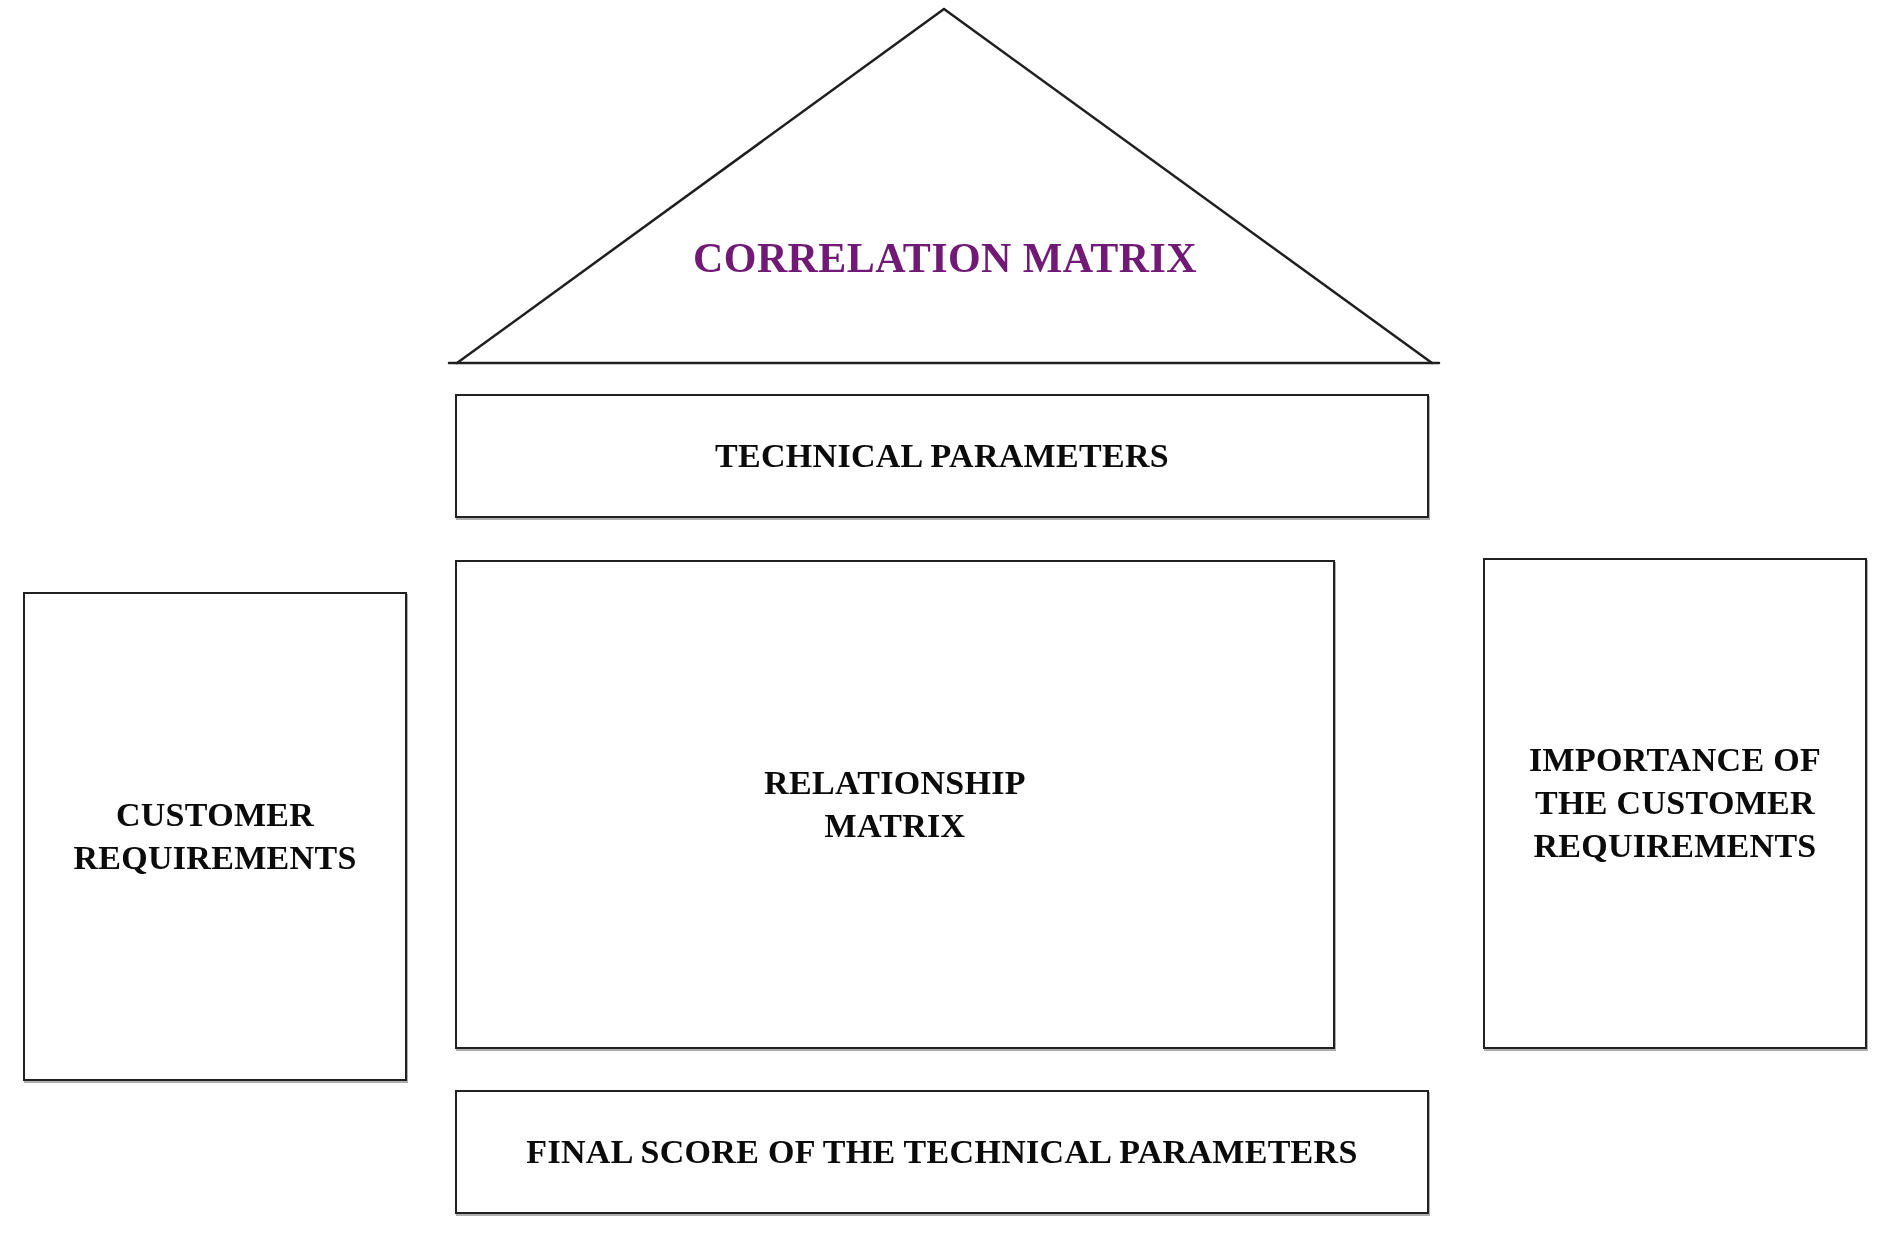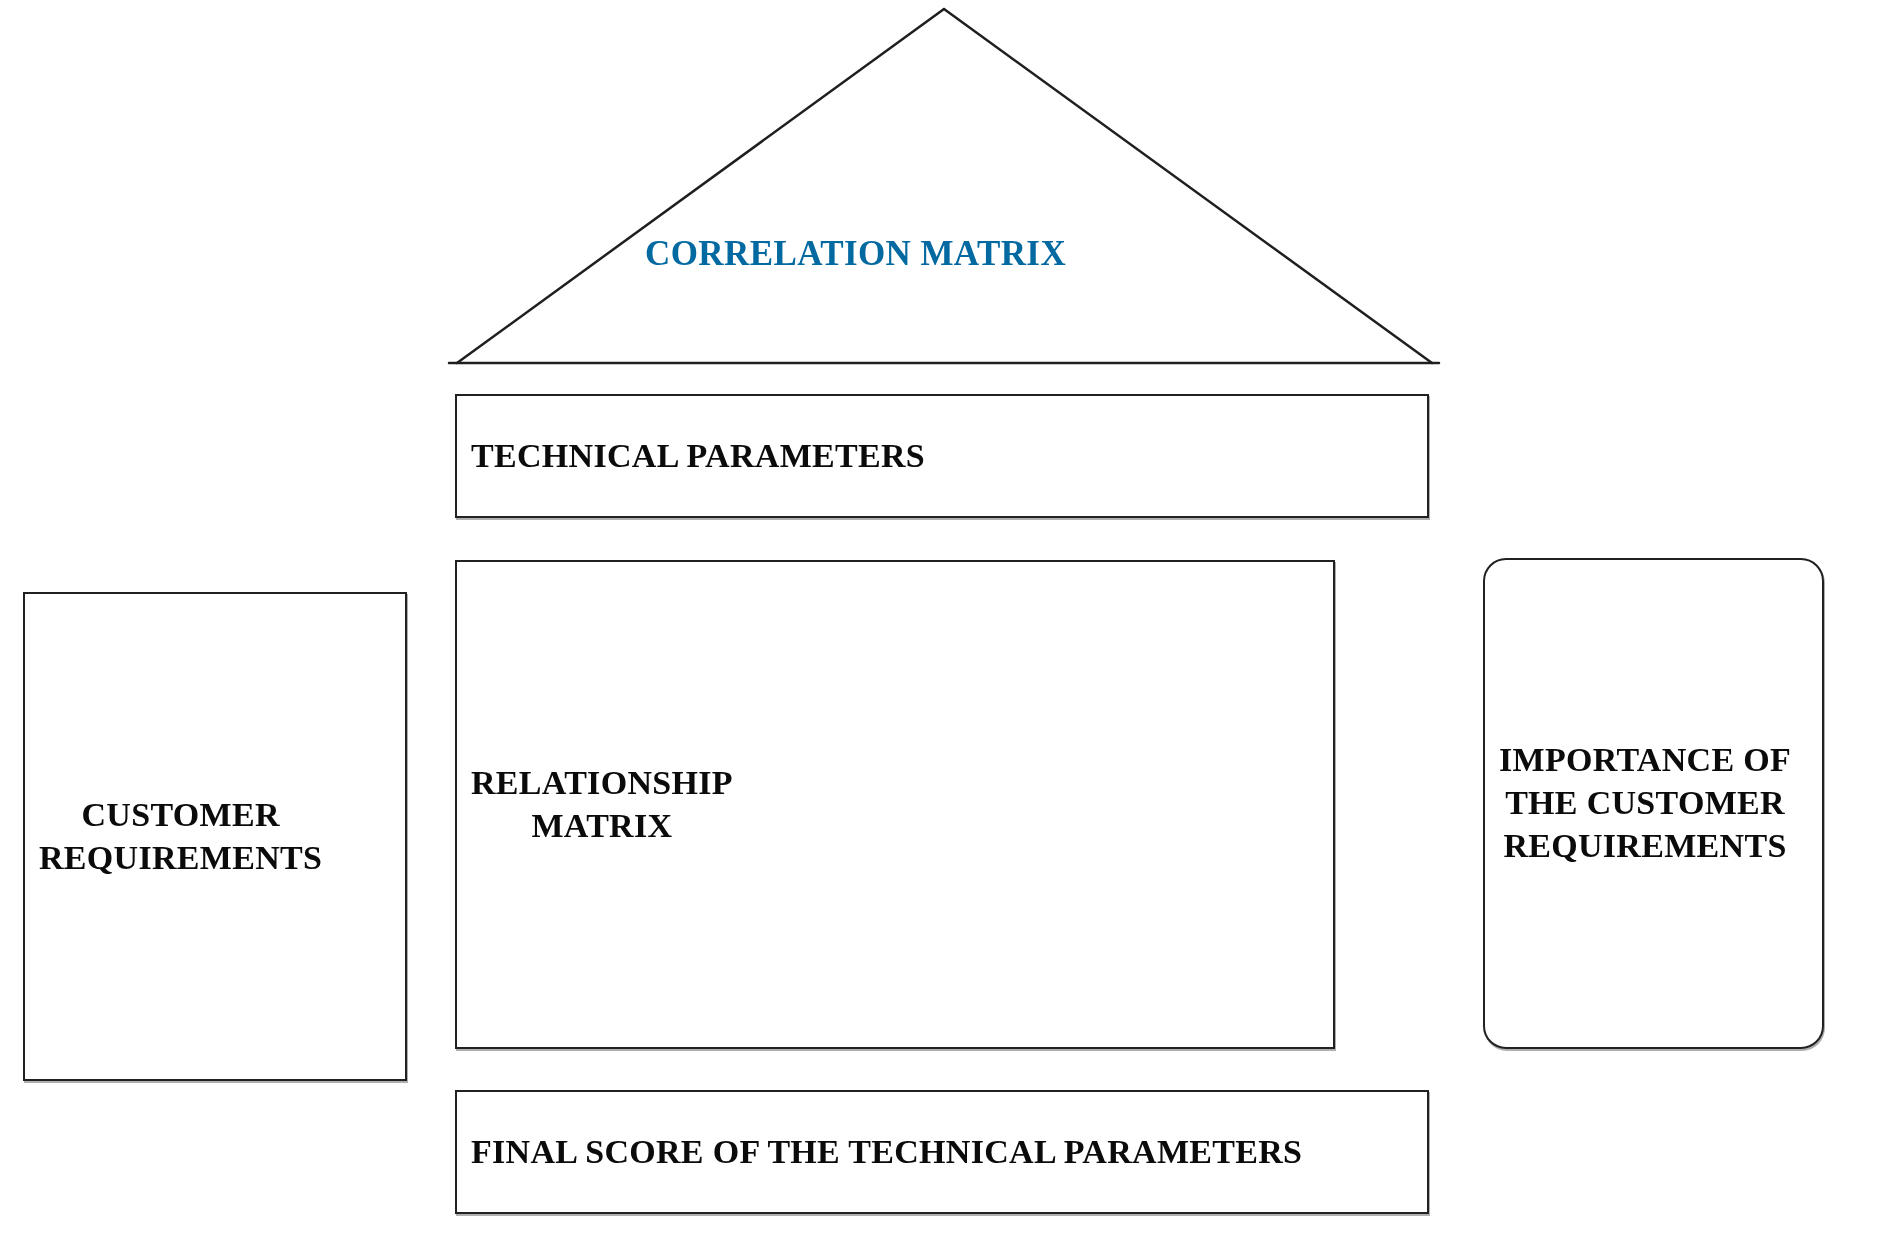--- a/index.html
+++ b/index.html
@@ -20,35 +20,35 @@
     left: 370px;
     top: 0;
     width: 1150px;
     height: 375px;
   }
   .roof-label {
     position: absolute;
     left: 645px;
     top: 234px;
     width: 600px;
-    text-align: left;
+    text-align: center;
     font-weight: 700;
-    font-size: 35px;
+    font-size: 42px;
     letter-spacing: 0.4px;
-    color: #0369a1;
+    color: #701a75;
   }
   .qfd-box {
     position: absolute;
     box-sizing: border-box;
     background: #ffffff;
     border: 2px solid #212121;
     box-shadow: 1px 2px 0 rgba(110,110,110,0.55);
     display: flex;
     align-items: center;
-    justify-content: flex-start;
+    justify-content: center;
   }
   .qfd-box .label {
     font-weight: 700;
     font-size: 34px;
     letter-spacing: 0.3px;
     line-height: 1.26;
     color: #0b0b0b;
     text-align: center;
     white-space: pre-line;
     padding: 0 14px;
@@ -56,21 +56,21 @@
   .box-technical-parameters {
     left: 455px; top: 394px; width: 974px; height: 124px;
   }
   .box-customer-requirements {
     left: 23px; top: 592px; width: 384px; height: 489px;
   }
   .box-relationship-matrix {
     left: 455px; top: 560px; width: 880px; height: 489px;
   }
   .box-importance {
-    left: 1483px; top: 558px; width: 341px; height: 491px; border-radius: 23px;
+    left: 1483px; top: 558px; width: 384px; height: 491px;
   }
   .box-final-score {
     left: 455px; top: 1090px; width: 974px; height: 124px;
   }
 </style>
 </head>
 <body>
 
 <div class="canvas">
 

